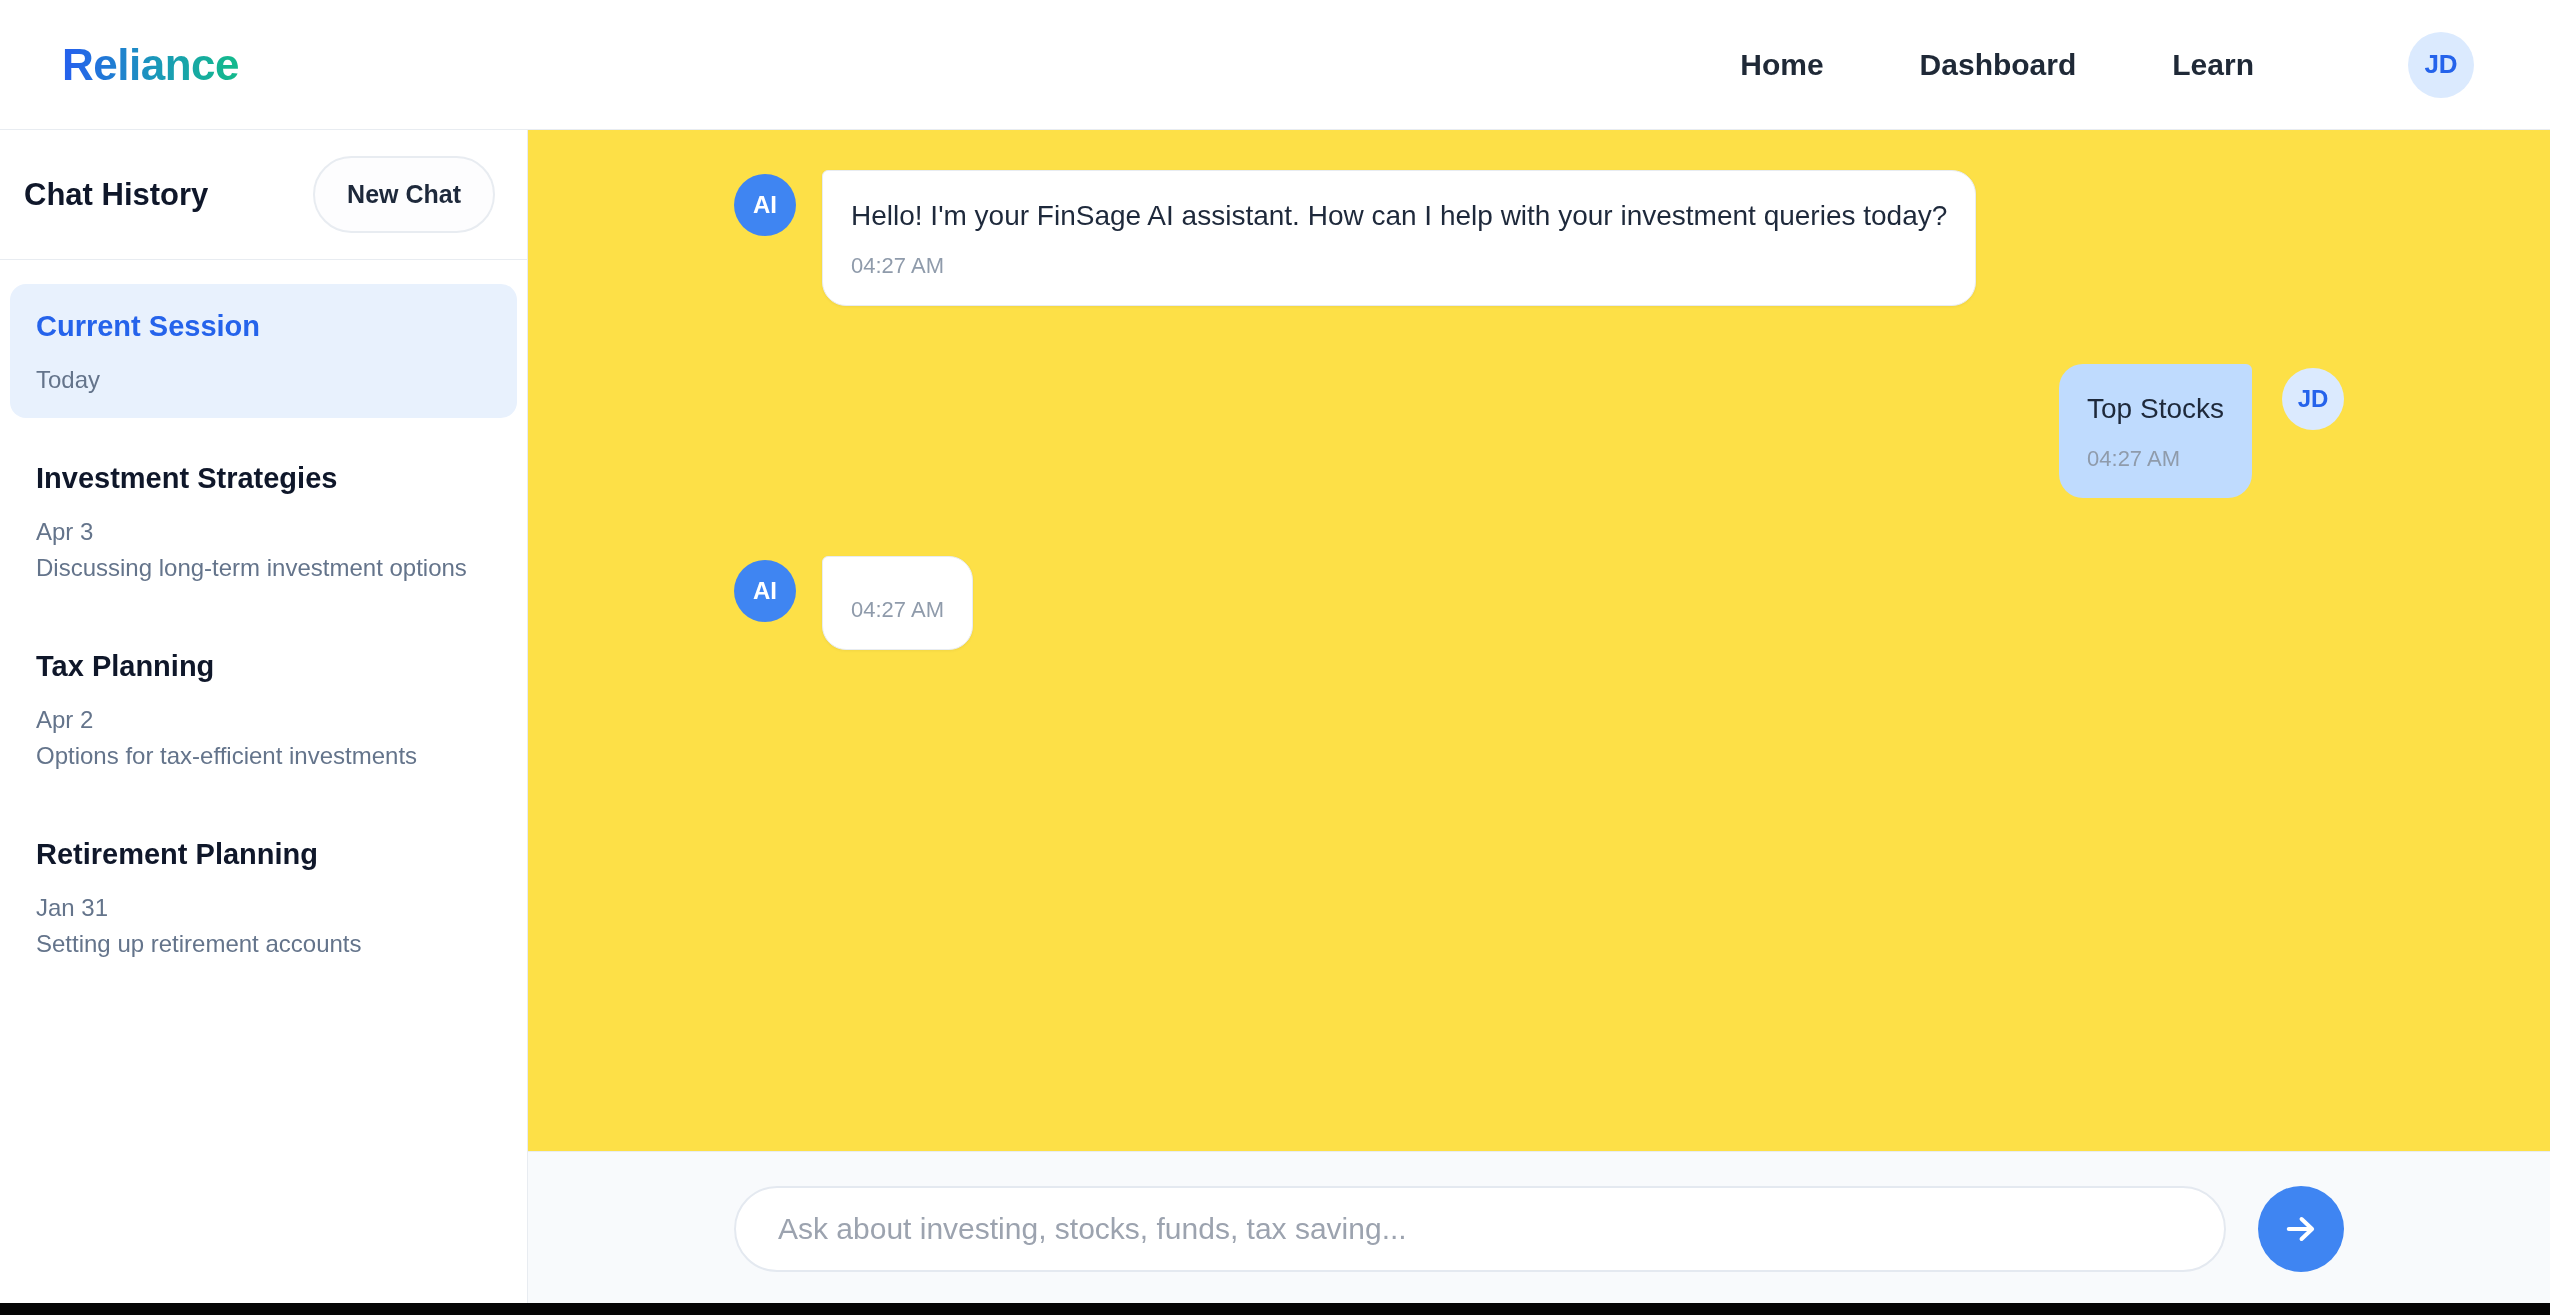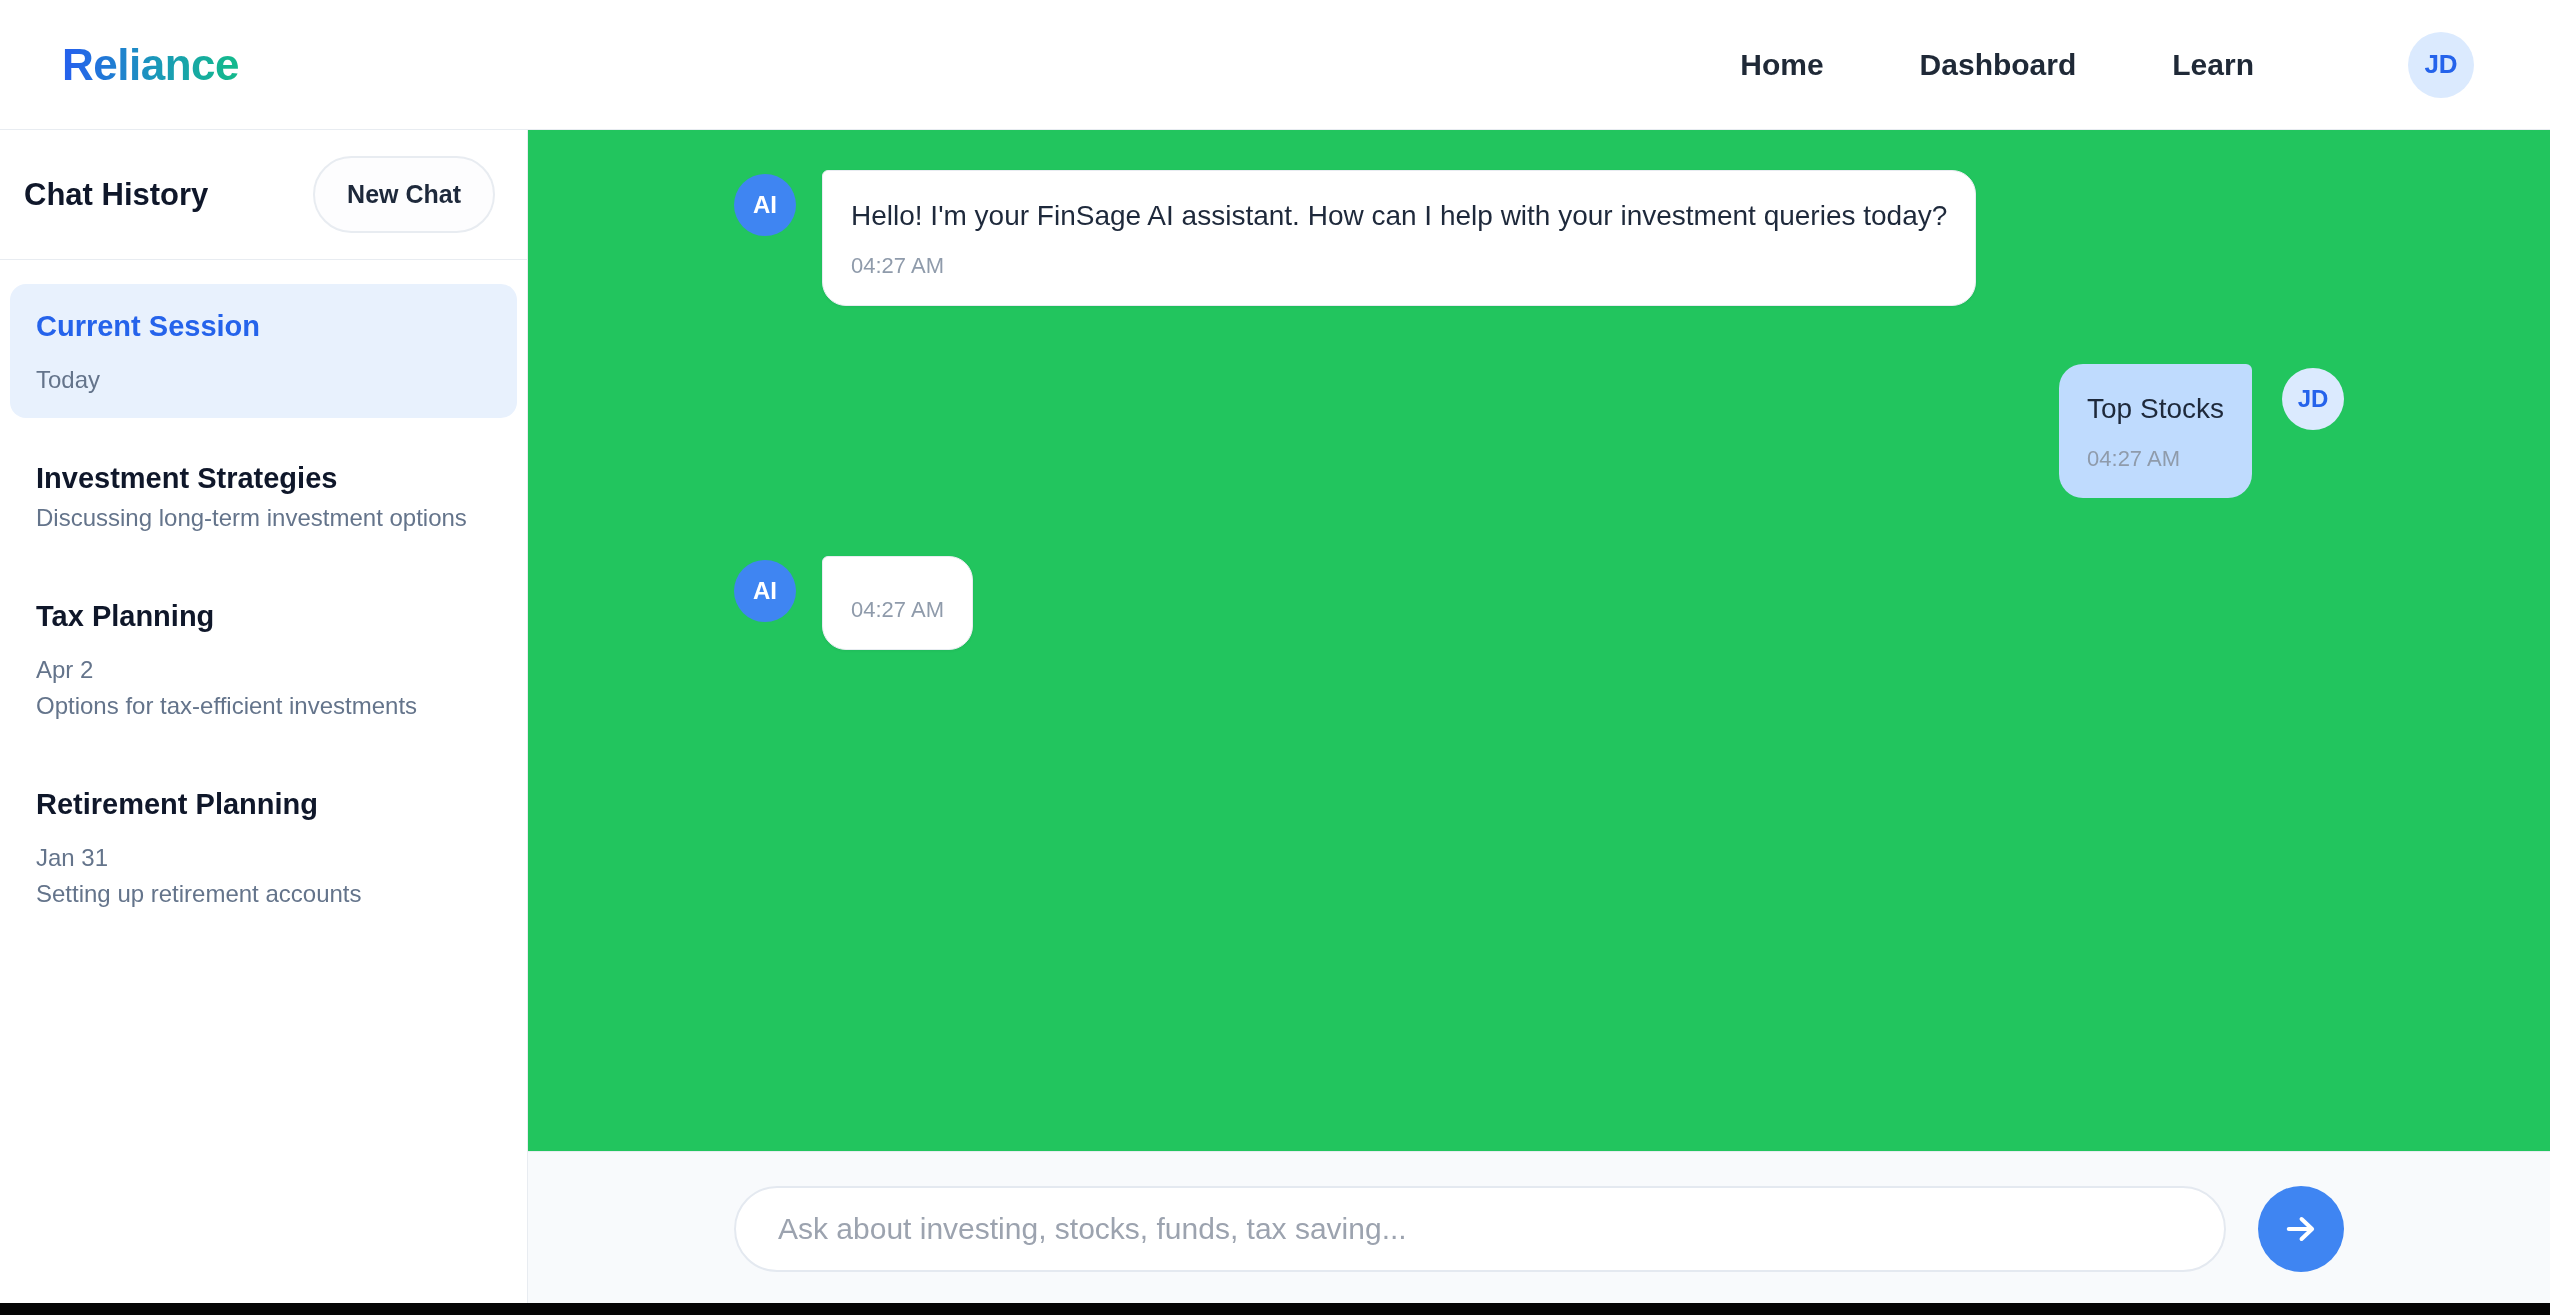--- a/index.html
+++ b/index.html
@@ -68,21 +68,21 @@
   }
   .session-item.active { background: #e8f1fd; }
   .session-title { font-size: 29px; font-weight: 700; color: #0f172a; line-height: 40px; }
   .session-item.active .session-title { color: #2563eb; }
   .session-date { font-size: 24px; color: #64748b; line-height: 32px; margin-top: 18px; }
   .session-desc { font-size: 24px; color: #64748b; line-height: 32px; margin-top: 4px; }
 
   
   .chat-col {
     flex: 1 1 auto; display: flex; flex-direction: column;
-    background: #22c55e; min-width: 0;
+    background: #fde047; min-width: 0;
   }
   .messages {
     flex: 1 1 auto; overflow: hidden;
     padding-top: 40px;
   }
   .content-width { max-width: 1610px; margin: 0 auto; }
   .msg-row { display: flex; align-items: flex-start; margin-bottom: 58px; }
   .msg-row.user { justify-content: flex-end; }
   .msg-avatar {
     width: 62px; height: 62px; border-radius: 50%; flex: 0 0 62px;
@@ -156,20 +156,21 @@
         <div class="sidebar-title">Chat History</div>
         <button class="new-chat-btn">New Chat</button>
       </div>
       <div class="session-list">
         <div class="session-item active">
           <div class="session-title">Current Session</div>
           <div class="session-date">Today</div>
         </div>
         <div class="session-item">
           <div class="session-title">Investment Strategies</div>
+          <div class="session-date">Apr 3</div>
           <div class="session-desc">Discussing long-term investment options</div>
         </div>
         <div class="session-item">
           <div class="session-title">Tax Planning</div>
           <div class="session-date">Apr 2</div>
           <div class="session-desc">Options for tax-efficient investments</div>
         </div>
         <div class="session-item">
           <div class="session-title">Retirement Planning</div>
           <div class="session-date">Jan 31</div>

